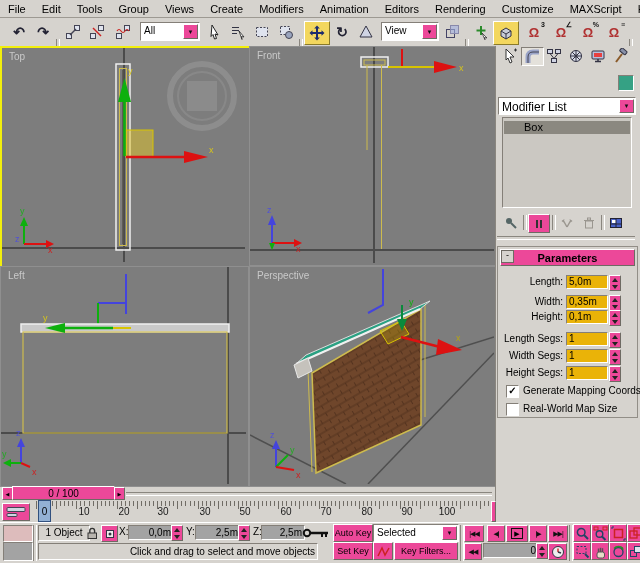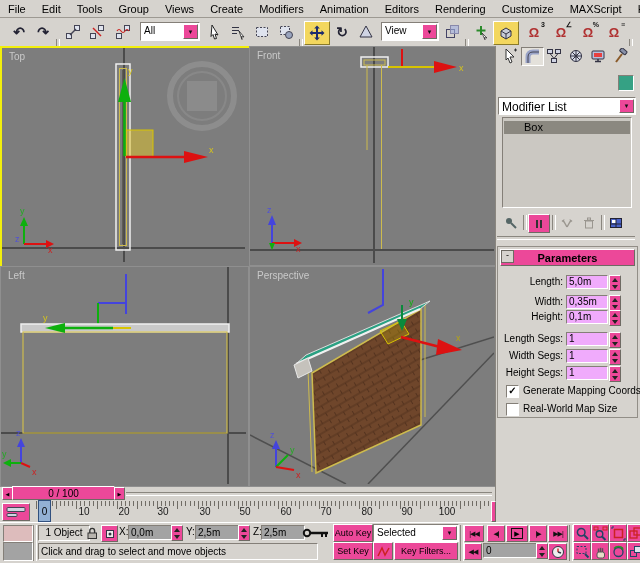--- a/index.html
+++ b/index.html
@@ -44,35 +44,35 @@
   .ptab.active{border:1px solid;border-color:#847f78 #fff #fff #847f78;background:#e4e1db;}
   .field{position:absolute;background:#fff;font-size:11px;line-height:14px;padding:0 3px;white-space:nowrap;overflow:hidden;}
   #stacklist{left:6px;top:71px;width:128px;height:89px;background:#cbc8c2;}
   .stackrow{position:absolute;left:1px;right:1px;top:3px;height:13px;background:#8b8880;color:#000;padding-left:20px;line-height:13px;font-size:11px;}
   .stkbtn{position:absolute;top:168px;width:20px;height:17px;}
   #rollout{left:1px;top:200px;width:139px;height:170px;border:1px solid #928e87;}
   .rhead{position:absolute;left:2px;top:2px;width:133px;height:15px;font-weight:bold;font-size:11px;}
   .rminus{position:absolute;left:3px;top:3px;width:11px;height:11px;border:1px solid #6e6a63;font-size:9px;line-height:9px;text-align:center;background:#d6d3ce;}
   .prow{position:absolute;left:0;width:137px;height:15px;}
   .plabel{position:absolute;left:0;width:65px;top:1px;text-align:right;font-size:10px;}
-  .pfield{position:absolute;left:68px;top:0;width:36px;height:12px;font-size:10px;line-height:12px;padding:0 2px;background:#f0abfc;}
+  .pfield{position:absolute;left:68px;top:0;width:36px;height:12px;font-size:10px;line-height:12px;padding:0 2px;background:#eab308;}
   .spin{position:absolute;width:10px;height:14px;display:flex;flex-direction:column;align-items:center;justify-content:space-around;}
   .spin i{display:block;width:0;height:0;border-left:3px solid transparent;border-right:3px solid transparent;}
   .spin .tu{border-bottom:4px solid #222;}
   .spin .td{border-top:4px solid #222;}
   .cbbox{position:absolute;left:8px;top:0;width:11px;height:11px;background:#fff;font-size:10px;font-weight:bold;line-height:9px;text-align:center;}
   .cblabel{position:absolute;left:25px;top:0;font-size:10px;white-space:nowrap;}
 
   
   #timeslider{left:0;top:485px;width:495px;height:15px;}
   #trackbar{left:0;top:500px;width:495px;height:22px;border-bottom:1px solid #6e6a63;}
   .rlabel{position:absolute;top:6px;width:26px;text-align:center;font-size:10px;color:#1a1a1a;}
 
   
-  #statusbar{left:0;top:522px;width:640px;height:41px;border-top:1px solid #ffffff;}
+  #statusbar{left:0;top:522px;width:640px;height:41px;border-top:1px solid #ffffff;text-align:right;}
   .sfield{position:absolute;font-size:10px;line-height:14px;padding:0 2px;white-space:nowrap;overflow:hidden;}
   .sbtn{position:absolute;font-size:9px;display:flex;align-items:center;justify-content:center;white-space:nowrap;}
   .tglyph2{font-size:7px;letter-spacing:-1px;color:#111;line-height:1;}
   svg{display:block;}
   text{font-family:"Liberation Sans",sans-serif;}
 </style>
 </head>
 <body>
 
 <div id="app">

